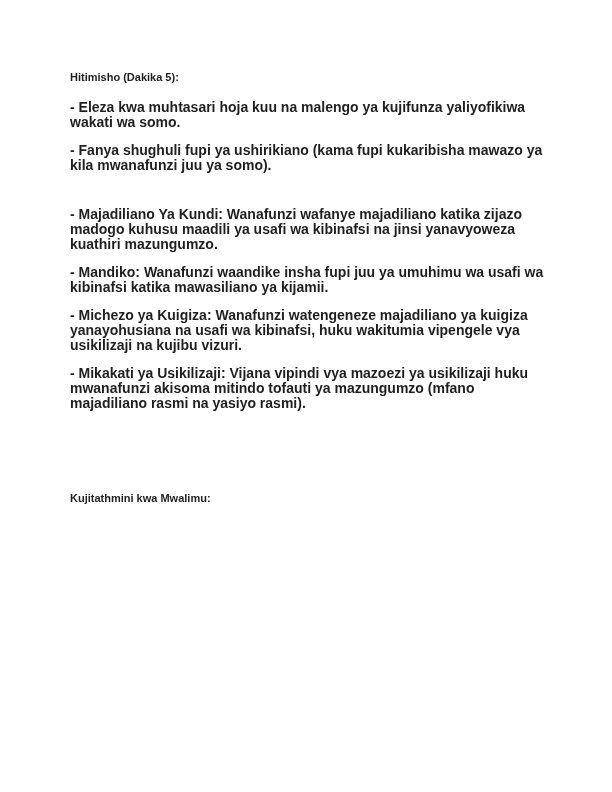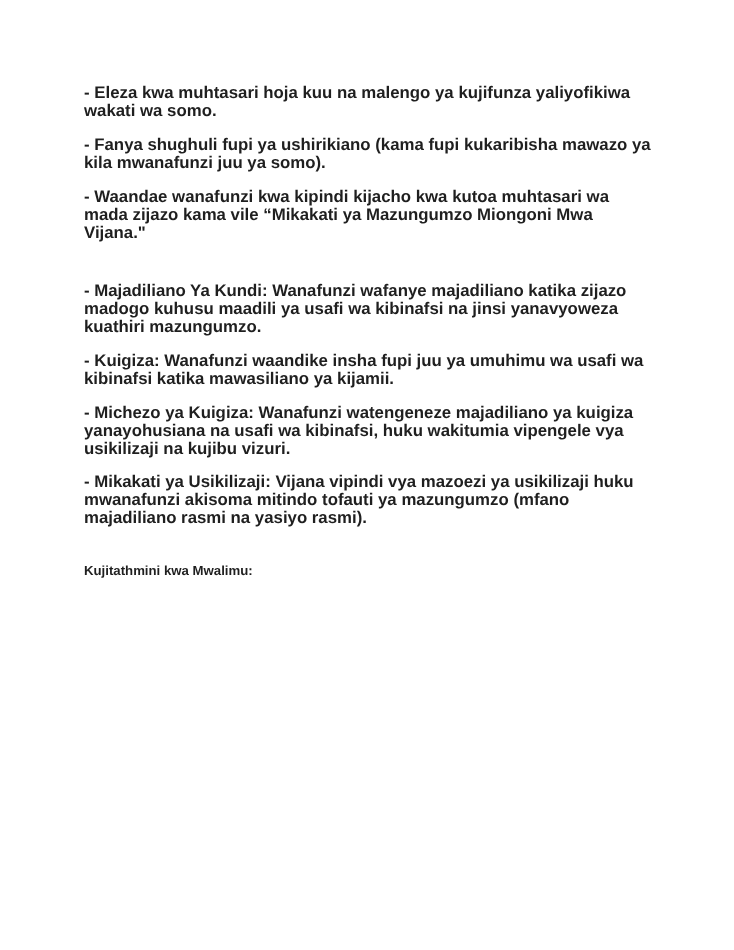--- a/index.html
+++ b/index.html
@@ -34,37 +34,37 @@
     font-size: 14px;
     font-weight: 700;
     line-height: 15px;
     margin: 0 0 13px 0;
     max-width: 478px;
   }
   .section + .section {
     margin-top: 34px;
   }
   .section.last {
-    margin-top: 30px;
+    margin-top: 80px;
   }
 </style>
 </head>
 <body>
 
 <div class="page">
 
   <div class="section">
+    <div class="section-heading"> Hitimisho (Dakika 5):</div>
     <p class="para">- Eleza kwa muhtasari hoja kuu na malengo ya kujifunza yaliyofikiwa wakati wa somo.</p>
     <p class="para">- Fanya shughuli fupi ya ushirikiano (kama fupi kukaribisha mawazo ya kila mwanafunzi juu ya somo).</p>
-    <p class="para">- Waandae wanafunzi kwa kipindi kijacho kwa kutoa muhtasari wa mada zijazo kama vile “Mikakati ya Mazungumzo Miongoni Mwa Vijana."</p>
   </div>
 
   <div class="section">
     <p class="para">- Majadiliano Ya Kundi: Wanafunzi wafanye majadiliano katika zijazo madogo kuhusu maadili ya usafi wa kibinafsi na jinsi yanavyoweza kuathiri mazungumzo.</p>
-    <p class="para">- Kuigiza: Wanafunzi waandike insha fupi juu ya umuhimu wa usafi wa kibinafsi katika mawasiliano ya kijamii.</p>
+    <p class="para">- Mandiko: Wanafunzi waandike insha fupi juu ya umuhimu wa usafi wa kibinafsi katika mawasiliano ya kijamii.</p>
     <p class="para">- Michezo ya Kuigiza: Wanafunzi watengeneze majadiliano ya kuigiza yanayohusiana na usafi wa kibinafsi, huku wakitumia vipengele vya usikilizaji na kujibu vizuri.</p>
     <p class="para">- Mikakati ya Usikilizaji: Vijana vipindi vya mazoezi ya usikilizaji huku mwanafunzi akisoma mitindo tofauti ya mazungumzo (mfano majadiliano rasmi na yasiyo rasmi).</p>
   </div>
 
   <div class="section last">
     <div class="section-heading">Kujitathmini kwa Mwalimu:</div>
   </div>
 
 </div>
 

